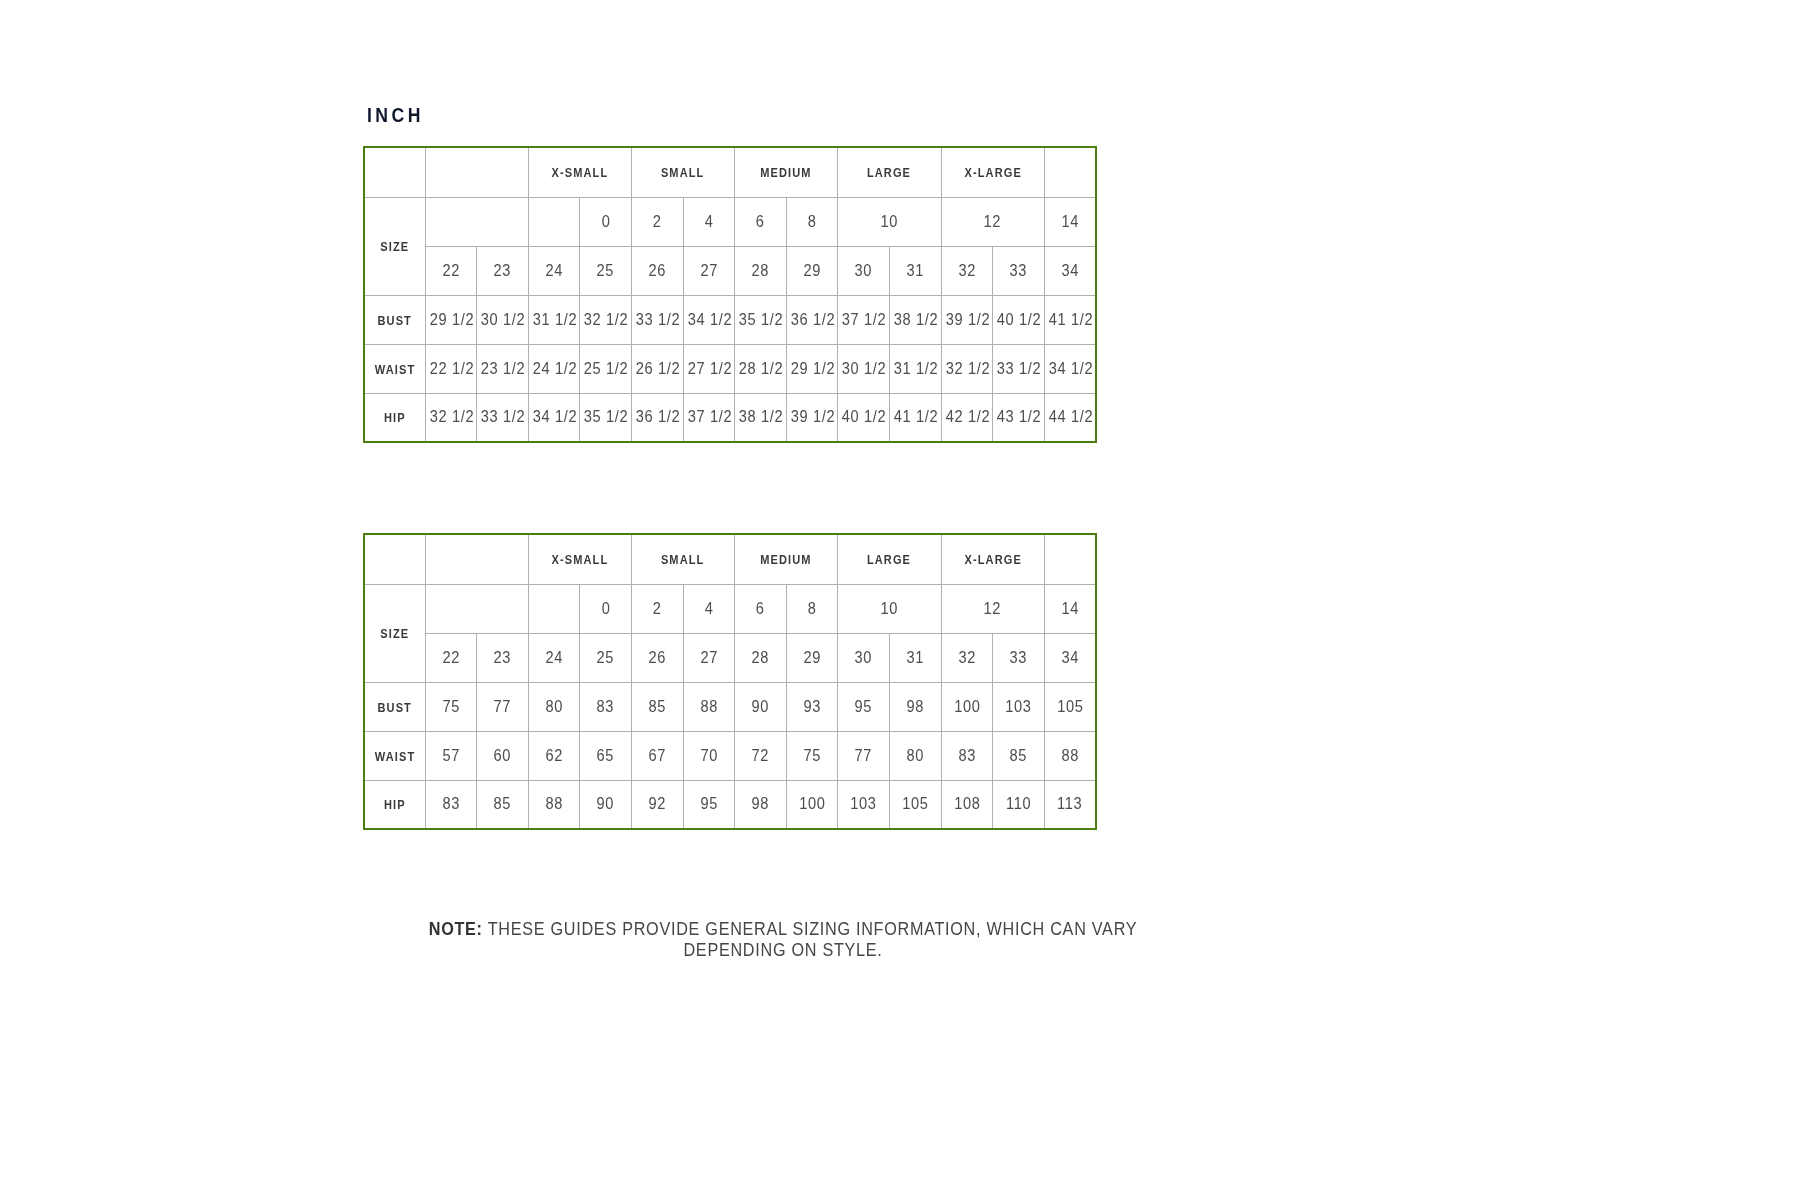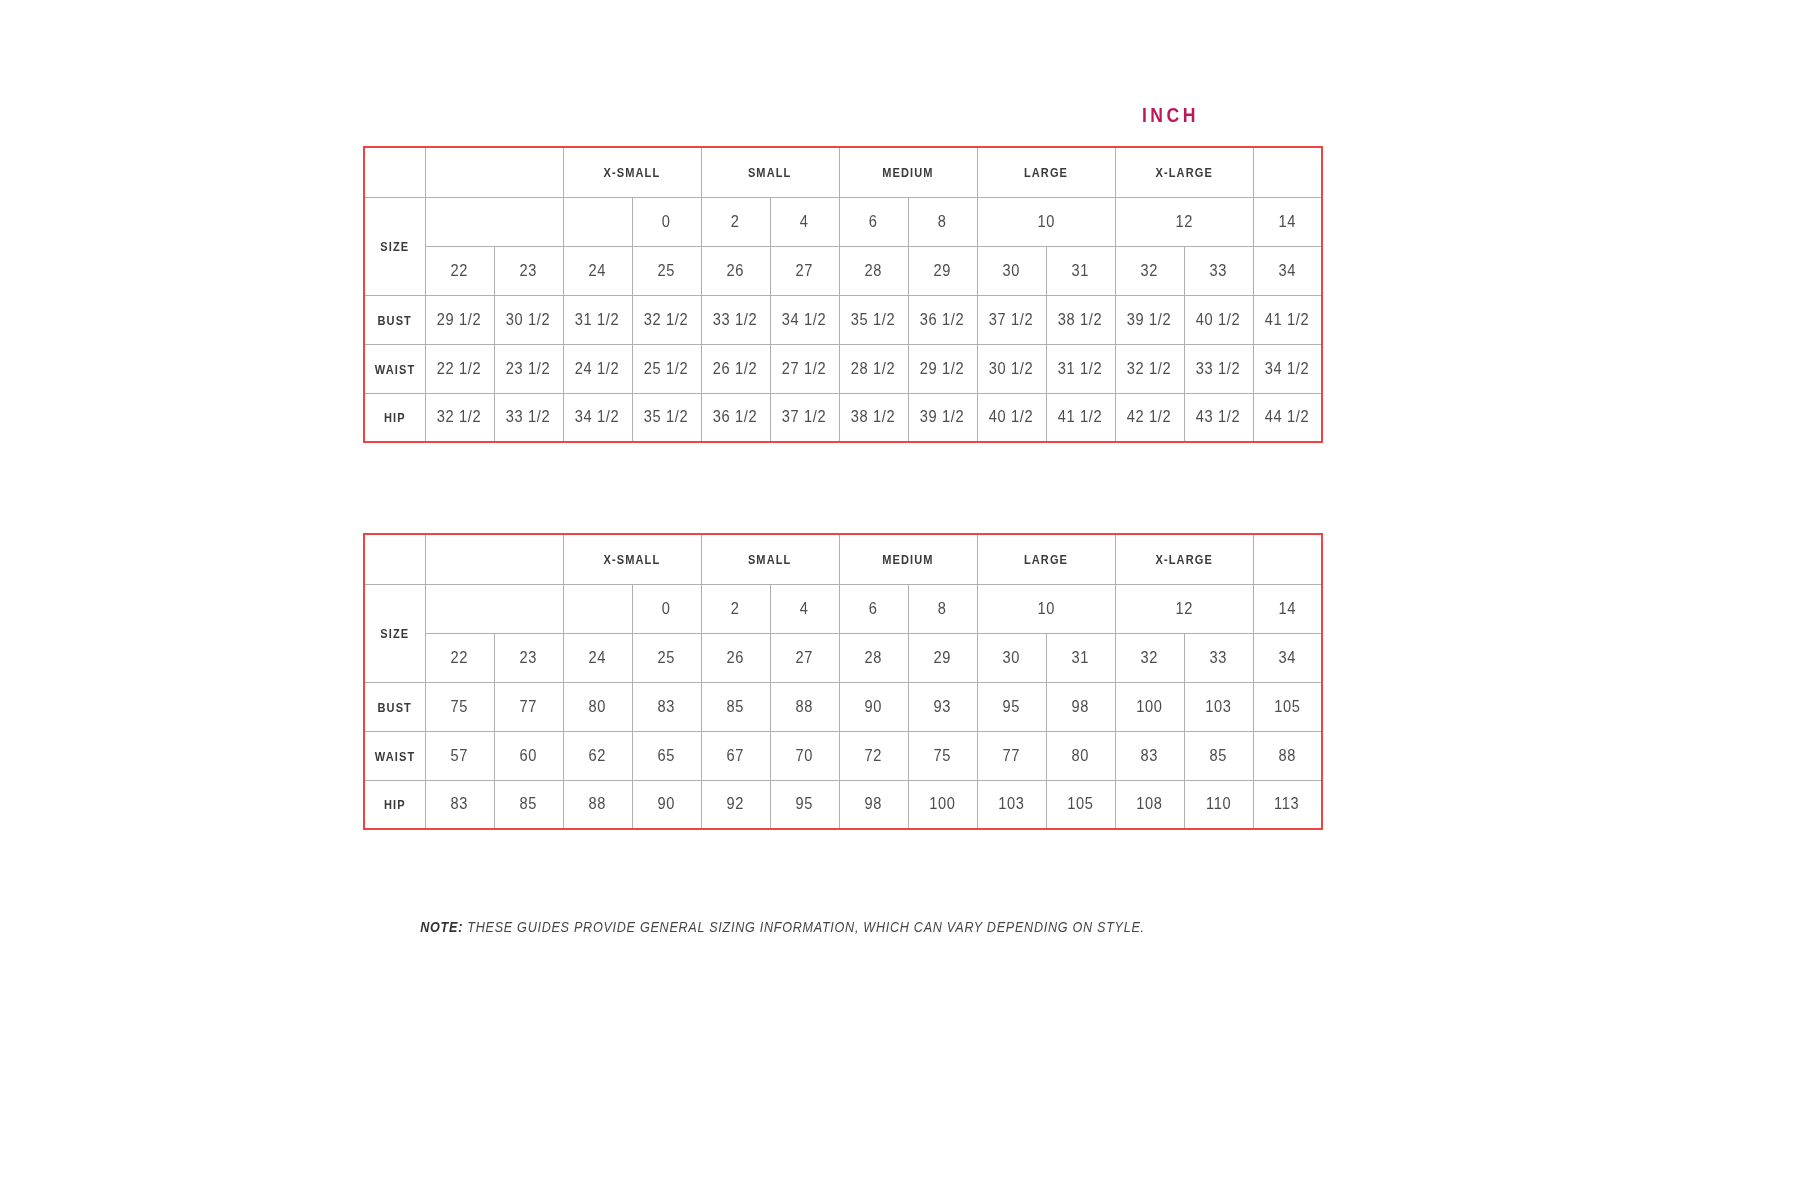--- a/index.html
+++ b/index.html
@@ -15,35 +15,35 @@
     width: 840px;
     margin-left: 363px;
   }
   .table-section { margin: 0; }
   .section-inch { margin-top: 103px; }
   .section-cm   { margin-top: 90px;  }
   .unit-title {
     margin: 0 0 19px 0;
     height: 24px;
     line-height: 24px;
-    text-align: right;
+    text-align: left;
     font-size: 20px;
     font-weight: 700;
-    color: #be185d;
+    color: #0f172a;
   }
   .unit-title .txt {
     display: inline-block;
     transform: scaleX(0.88);
     letter-spacing: 4px;
   }
   table.size-table {
-    width: 960px;
+    width: 734px;
     table-layout: fixed;
     border-collapse: collapse;
-    border: 2px solid #ef4444;
+    border: 2px solid #4d7c0f;
     background: #ffffff;
     padding-left: 28px;
   }
   table.size-table col.c-label { width: 61px; }
   table.size-table tr { height: 49px; }
   table.size-table tr.row-groups { height: 50px; }
   table.size-table td {
     border: 1px solid #b0b0b0;
     text-align: center;
     vertical-align: middle;
@@ -61,24 +61,23 @@
   td.num .txt {
     transform: scaleX(0.86);
     font-size: 17px;
     font-weight: 400;
     letter-spacing: 0.8px;
     color: #4d4d4d;
   }
   .note {
     margin: 89px 0 0 0;
     text-align: center;
-    font-size: 14px;
+    font-size: 18px;
     font-weight: 400;
     color: #454545;
-    font-style: italic;
   }
   .note-inner {
     display: inline-block;
     transform: scaleX(0.9);
     letter-spacing: 0.8px;
   }
   .note-inner strong { font-weight: 700; color: #333333; }
 </style>
 </head>
 <body>

